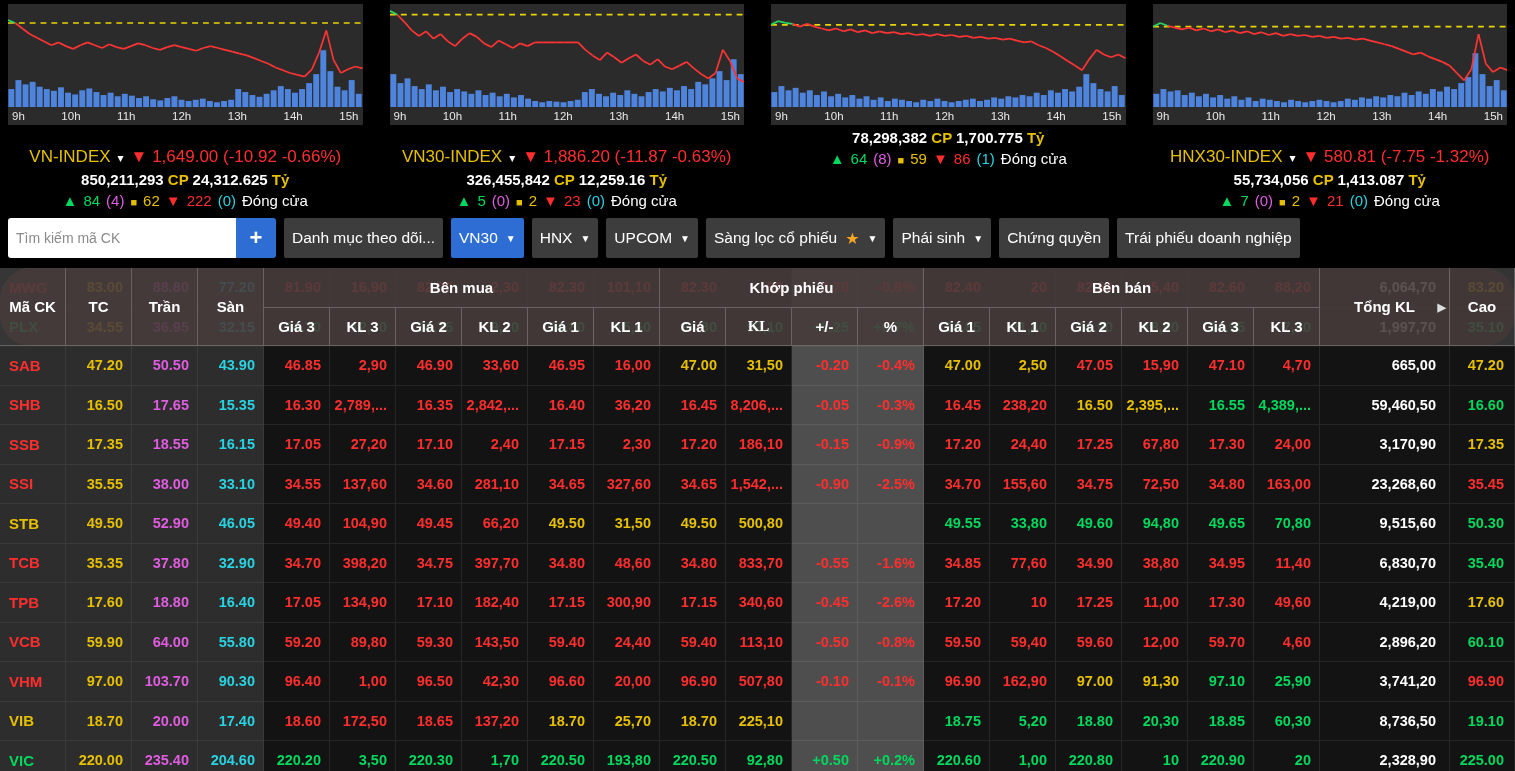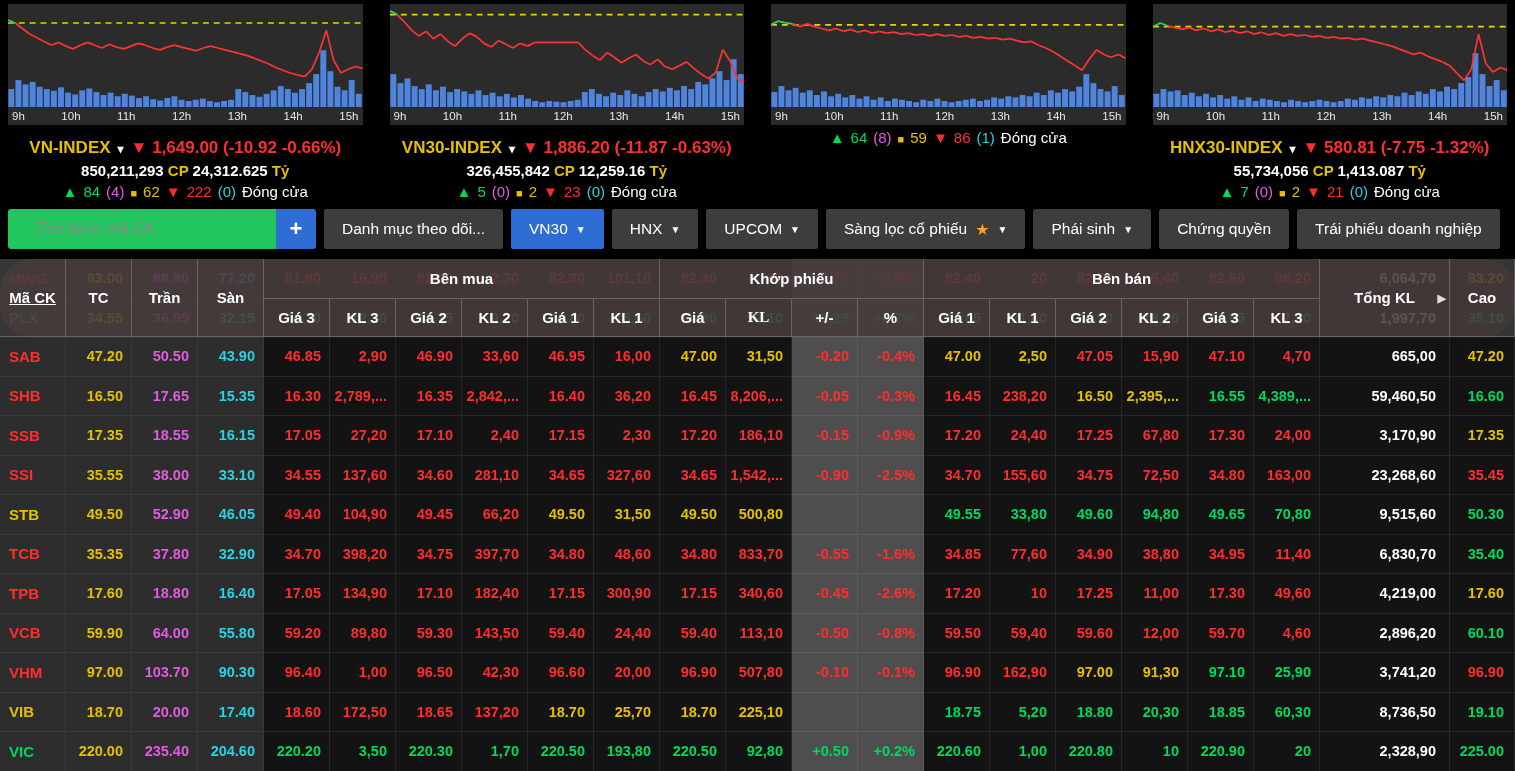--- a/index.html
+++ b/index.html
@@ -4,40 +4,40 @@
 <style>
   html,body{margin:0;padding:0;background:#000;}
   body{width:1515px;height:771px;overflow:hidden;font-family:"Liberation Sans",sans-serif;color:#fff;}
 
   
   .charts-row{display:flex;gap:27px;padding:4px 8px 0 8px;}
   .panel{flex:1;min-width:0;}
   .chart-box{background:#2b2b2b;height:121px;}
   .chart-box svg{display:block;width:100%;height:103px;}
   .axis{display:flex;justify-content:space-between;padding:0 4px;font-size:11.5px;color:#e8e8e8;height:18px;align-items:center;}
-  .iline1{text-align:center;margin-top:13px;font-size:17px;font-weight:bold;white-space:nowrap;}
+  .iline1{text-align:center;margin-top:22px;font-size:17px;font-weight:normal;white-space:nowrap;}
   .iname{color:#e6c000;}
   .chev{color:#fff;margin:0 7px;font-size:12px;}
   .ichange{color:#ff2e2e;}
   .iline2{text-align:center;font-size:15px;margin-top:4px;font-weight:bold;white-space:nowrap;}
   .iline3{text-align:center;font-size:15px;margin-top:4px;font-weight:normal;white-space:nowrap;}
   .iline3 span{margin:0 3px;}
   .sq{font-size:11px;}
 
   
   .y{color:#e6c000;} .r{color:#ff2e2e;} .g{color:#00d85e;} .c{color:#29d3e2;}
   .m{color:#e05ce0;} .w{color:#fff;}
 
   
   .toolbar{display:flex;gap:8px;padding:9px 8px 8px 8px;align-items:center;}
   .search{display:flex;}
-  .search input{width:212px;height:40px;border:none;border-radius:3px 0 0 3px;padding:0 28px;font-size:16px;outline:none;background:#22c55e;color:#333;}
+  .search input{width:212px;height:40px;border:none;border-radius:3px 0 0 3px;padding:0 8px;font-size:14px;outline:none;background:#ffffff;color:#333;}
   .search input::placeholder{color:#8a8a8a;}
   .addbtn{width:40px;height:40px;background:#2e6ed4;color:#fff;border:none;font-size:22px;font-weight:bold;border-radius:0 3px 3px 0;cursor:pointer;line-height:1;}
-  .tbtn{height:40px;background:#3d3d3d;color:#fff;border:none;font-size:15.5px;padding:0 18px;border-radius:2px;display:flex;align-items:center;gap:8px;white-space:nowrap;cursor:pointer;font-family:inherit;}
+  .tbtn{height:40px;background:#3d3d3d;color:#fff;border:none;font-size:15.5px;padding:0 8px;border-radius:2px;display:flex;align-items:center;gap:8px;white-space:nowrap;cursor:pointer;font-family:inherit;}
   .tbtn.active{background:#2e6ed4;}
   .star{color:#f5a623;font-size:16px;}
   .bchev{font-size:10px;color:#fff;}
 
   
   .board{margin-top:2px;}
   .grid22{display:grid;grid-template-columns:repeat(20,66px) 130px 65px;width:1515px;}
   .thead{position:relative;background:#7f1d1d;border-radius:31px;}
   .ghosts{position:absolute;top:0;left:0;z-index:0;opacity:.5;}
   .hgrid{position:relative;z-index:1;grid-template-rows:40px 38px;}
@@ -399,20 +399,21 @@
         <div class="axis">
           <span>9h</span>
           <span>10h</span>
           <span>11h</span>
           <span>12h</span>
           <span>13h</span>
           <span>14h</span>
           <span>15h</span>
         </div>
       </div>
+      <div class="iline2"><span class="w">78,298,382</span><span class="y"> CP </span><span class="w">1,700.775</span><span class="y"> Tỷ</span></div>
       <div class="iline3"><span class="g">▲</span><span class="g">64</span><span class="m">(8)</span><span class="y sq">■</span><span class="y">59</span><span class="r">▼</span><span class="r">86</span><span class="c">(1)</span><span class="w">Đóng cửa</span></div>
     </div>
     <div class="panel">
       <div class="chart-box">
         <svg viewBox="0 0 360 100" preserveAspectRatio="none">
           <rect x="0.4" y="87.2" width="6.0" height="12.8" fill="#4f84dd"></rect>
           <rect x="7.6" y="82.6" width="6.0" height="17.4" fill="#4f84dd"></rect>
           <rect x="14.8" y="84.9" width="6.0" height="15.1" fill="#4f84dd"></rect>
           <rect x="22.0" y="83.8" width="6.0" height="16.2" fill="#4f84dd"></rect>
           <rect x="29.2" y="88.4" width="6.0" height="11.6" fill="#4f84dd"></rect>
@@ -611,21 +612,21 @@
           <div class="cell g">21,40</div>
           <div class="cell g">34.90</div>
           <div class="cell g">18,50</div>
           <div class="cell g">34.95</div>
           <div class="cell g">7,90</div>
           <div class="cell tong w">1,997,70</div>
           <div class="cell cao g">35.10</div>
         </div>
       </div>
     <div class="hgrid grid22">
-        <div class="hcell" style="grid-area: 1 / 1 / 3 / 2; text-decoration: underline;">Mã CK</div>
+        <div class="hcell" style="grid-area: 1 / 1 / 3 / 2;">Mã CK</div>
         <div class="hcell" style="grid-area: 1 / 2 / 3 / 3;">TC</div>
         <div class="hcell" style="grid-area: 1 / 3 / 3 / 4;">Trần</div>
         <div class="hcell" style="grid-area: 1 / 4 / 3 / 5;">Sàn</div>
         <div class="hcell" style="grid-area: 1 / 5 / 2 / 11;">Bên mua</div>
         <div class="hcell" style="grid-area: 1 / 11 / 2 / 15;">Khớp phiếu</div>
         <div class="hcell" style="grid-area: 1 / 15 / 2 / 21; text-align: center;">Bên bán</div>
         <div class="hcell" style="grid-area: 1 / 21 / 3 / 22;">Tổng KL<span class="scroll-arrow">▶</span></div>
         <div class="hcell" style="grid-area: 1 / 22 / 3 / 23;">Cao</div>
         <div class="hcell" style="grid-area: 2 / 5 / 3 / 6;">Giá 3</div>
         <div class="hcell" style="grid-area: 2 / 6 / 3 / 7;">KL 3</div>

